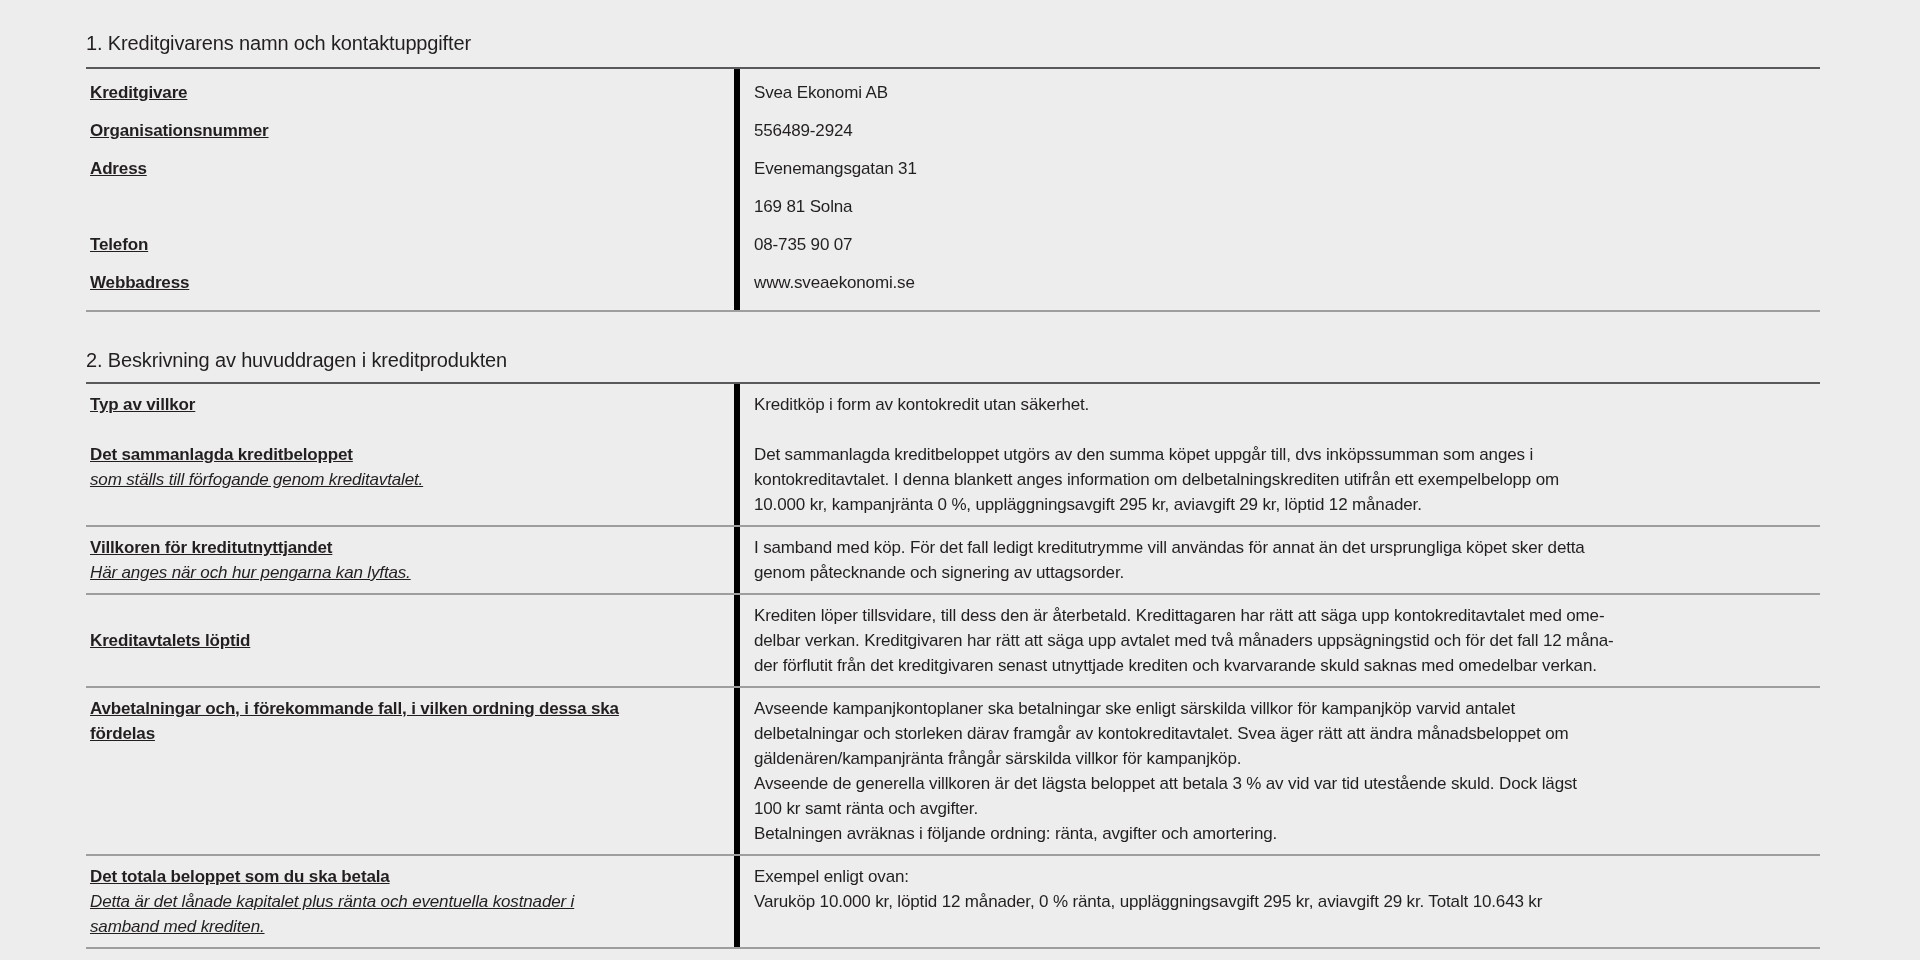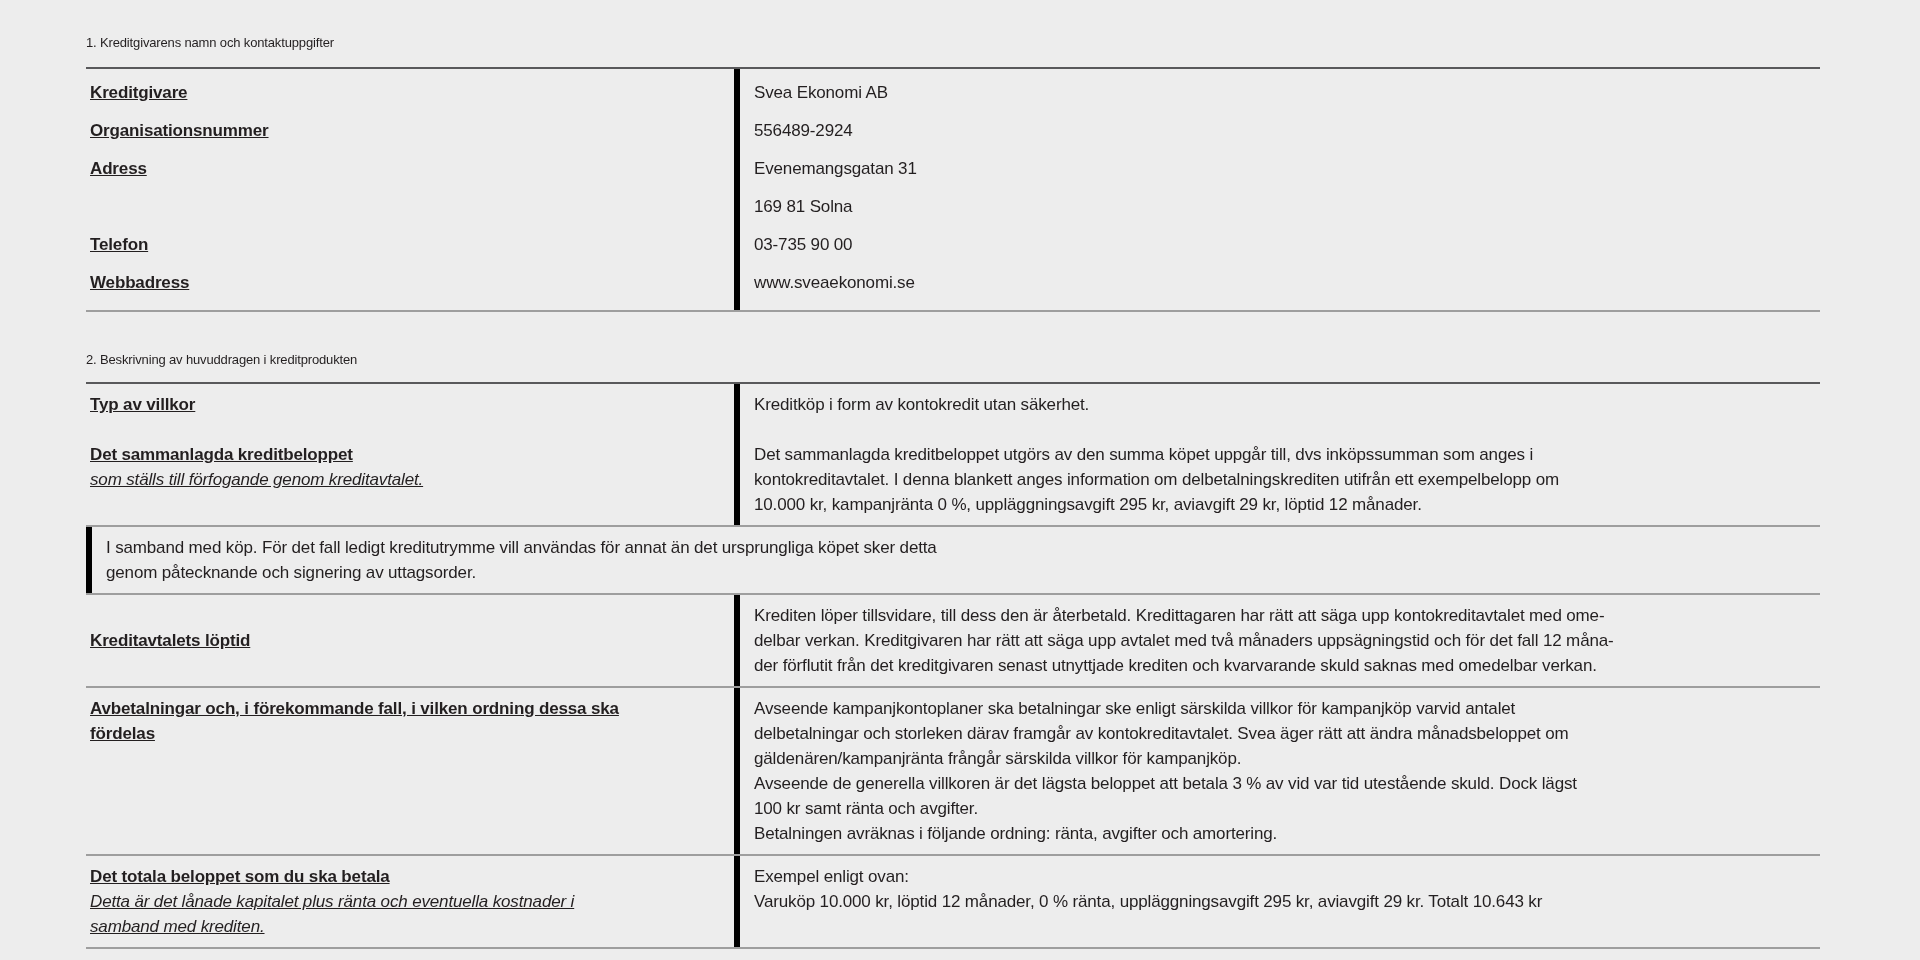--- a/index.html
+++ b/index.html
@@ -10,21 +10,21 @@
     background: #ededed;
     color: #231f20;
     font-family: "Liberation Sans", "DejaVu Sans", sans-serif;
     font-size: 17px;
     letter-spacing: -0.15px;
     overflow: hidden;
   }
   .doc { padding: 33px 100px 0 86px; }
 
   .sec-heading {
-    font-size: 13px;
+    font-size: 20px;
     font-weight: normal;
     margin: 0 0 14px 0;
     line-height: 20px;
   }
   .h2gap { margin-top: 38px; margin-bottom: 12px; }
 
   .tbl {
     border-top: 2px solid #59595b;
     border-bottom: 2px solid #9e9e9e;
   }
@@ -82,21 +82,21 @@
     <div class="row">
       <div class="cell label">Adress</div>
       <div class="cell value">
         <div class="val-line">Evenemangsgatan 31</div>
         <div class="val-line">169 81 Solna</div>
       </div>
     </div>
     <div class="row">
       <div class="cell label">Telefon</div>
       <div class="cell value">
-        <div class="val-line">03-735 90 00</div>
+        <div class="val-line">08-735 90 07</div>
       </div>
     </div>
     <div class="row">
       <div class="cell label">Webbadress</div>
       <div class="cell value">
         <div class="val-line">www.sveaekonomi.se</div>
       </div>
     </div>
   </section>
 
@@ -119,20 +119,24 @@
         <div class="note">som ställs till förfogande genom kreditavtalet.</div>
       </div>
       <div class="cell value">
         <div class="val-line">Det sammanlagda kreditbeloppet utgörs av den summa köpet uppgår till, dvs inköpssumman som anges i</div>
         <div class="val-line">kontokreditavtalet. I denna blankett anges information om delbetalningskrediten utifrån ett exempelbelopp om</div>
         <div class="val-line">10.000 kr, kampanjränta 0 %, uppläggningsavgift 295 kr, aviavgift 29 kr, löptid 12 månader.</div>
       </div>
     </div>
 
     <div class="row">
+      <div class="cell label">
+        <div class="lbl-bold">Villkoren för kreditutnyttjandet</div>
+        <div class="note">Här anges när och hur pengarna kan lyftas.</div>
+      </div>
       <div class="cell value">
         <div class="val-line">I samband med köp. För det fall ledigt kreditutrymme vill användas för annat än det ursprungliga köpet sker detta</div>
         <div class="val-line">genom påtecknande och signering av uttagsorder.</div>
       </div>
     </div>
 
     <div class="row">
       <div class="cell label v-center">
         <div class="lbl-bold">Kreditavtalets löptid</div>
       </div>

